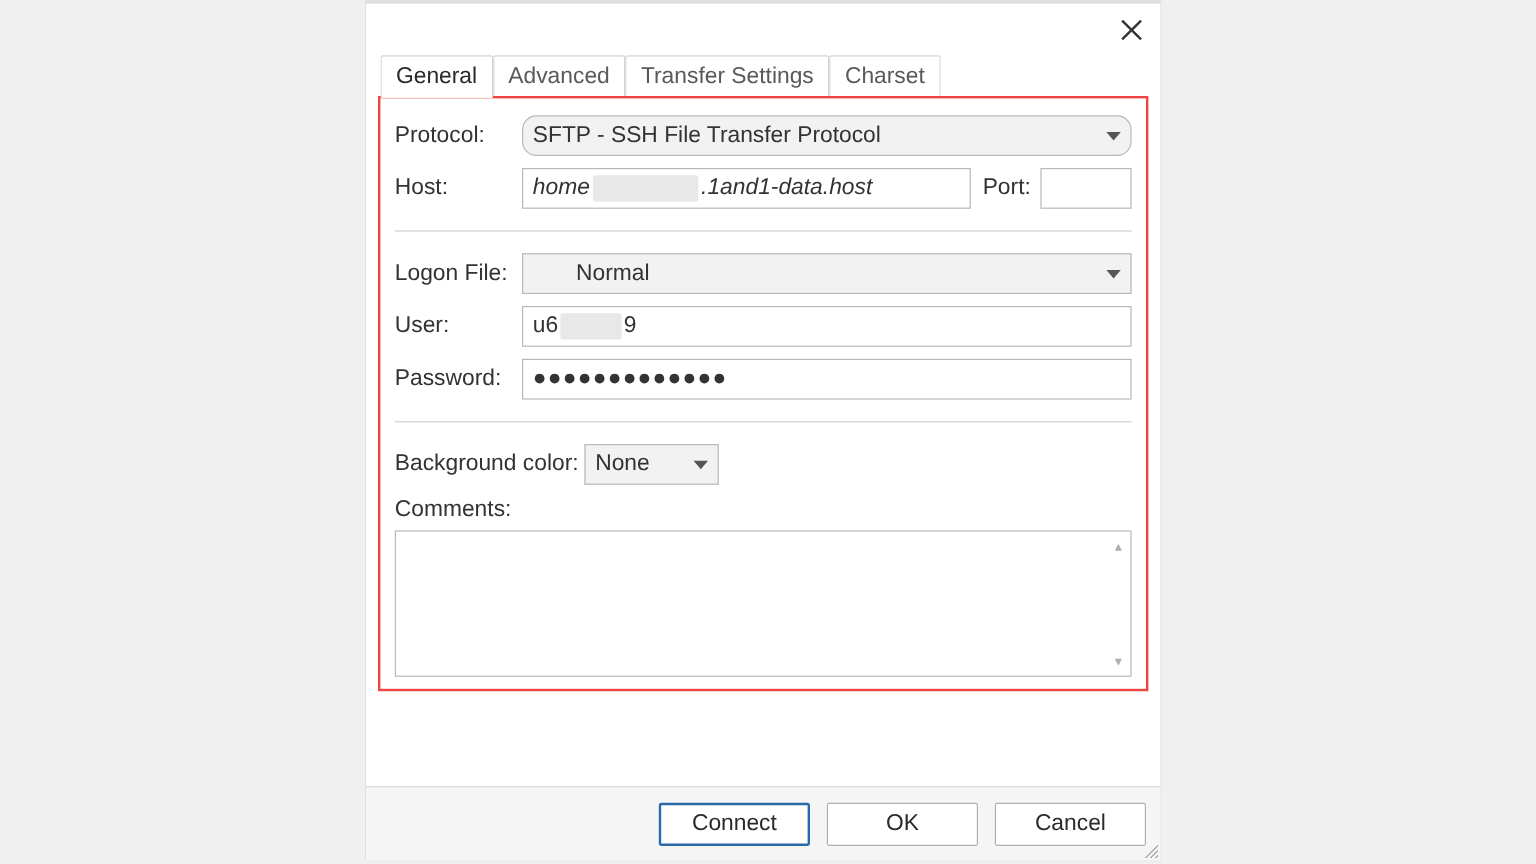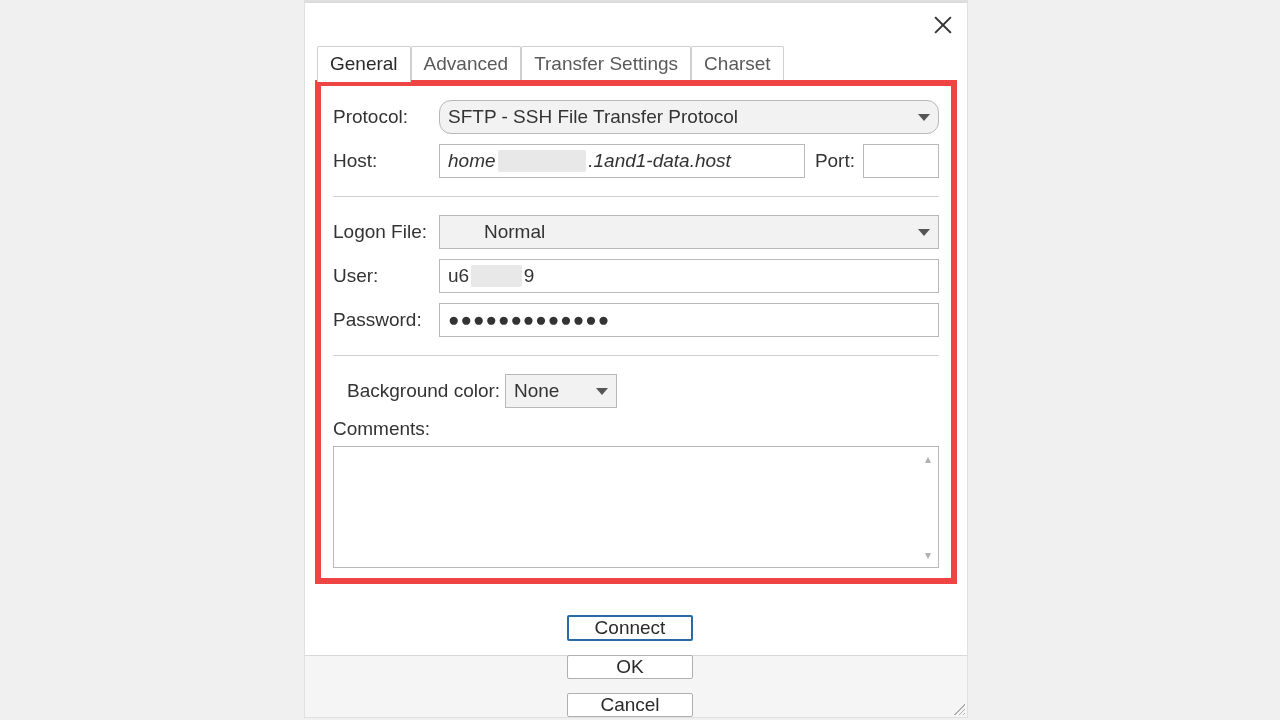--- a/index.html
+++ b/index.html
@@ -61,21 +61,21 @@
     position: relative;
   }
   .tab.active {
     color: #2a2a2a;
     border-bottom: 1px solid #ffffff;
     z-index: 2;
     margin-bottom: -1px;
   }
   .panel {
     margin: 0 10px 0 10px;
-    border: 6px solid #ef4444;
+    border: 2px solid #ef4444;
     padding: 14px 12px 10px 12px;
     position: relative;
     top: -1px;
     background: #ffffff;
   }
   .row {
     display: flex;
     align-items: center;
     margin-bottom: 10px;
   }
@@ -98,21 +98,21 @@
     width: 0; height: 0;
     border-left: 6px solid transparent;
     border-right: 6px solid transparent;
     border-top: 7px solid #555;
   }
   .input { flex: 1; }
   .host-input { width: 378px; font-style: italic; }
   .port-lbl { margin: 0 8px 0 10px; font-size: 19px; color:#333; }
   .port-input { width: 76px; }
   .divider { height: 1px; background: #cfcfcf; margin: 18px 0; }
-  .bg-row .label { width: 158px; margin-left: 14px; }
+  .bg-row .label { width: 158px; }
   .small-select {
     height: 34px;
     width: 112px;
     border: 1px solid #b8b8b8;
     background: #f2f2f2;
     display: flex;
     align-items: center;
     justify-content: space-between;
     padding: 0 8px;
     font-size: 19px;
@@ -140,21 +140,20 @@
     position: absolute;
     left: 0; right: 0; bottom: 0;
     height: 62px;
     background: #f5f5f5;
     border-top: 1px solid #d8d8d8;
     display: flex;
     justify-content: flex-end;
     align-items: center;
     padding-right: 12px;
     gap: 14px;
-    flex-direction: column;
   }
   .btn {
     height: 36px;
     min-width: 126px;
     border: 1px solid #b0b0b0;
     background: #ffffff;
     font-size: 19px;
     color: #2a2a2a;
     display:flex;align-items:center;justify-content:center;
     cursor:pointer;

